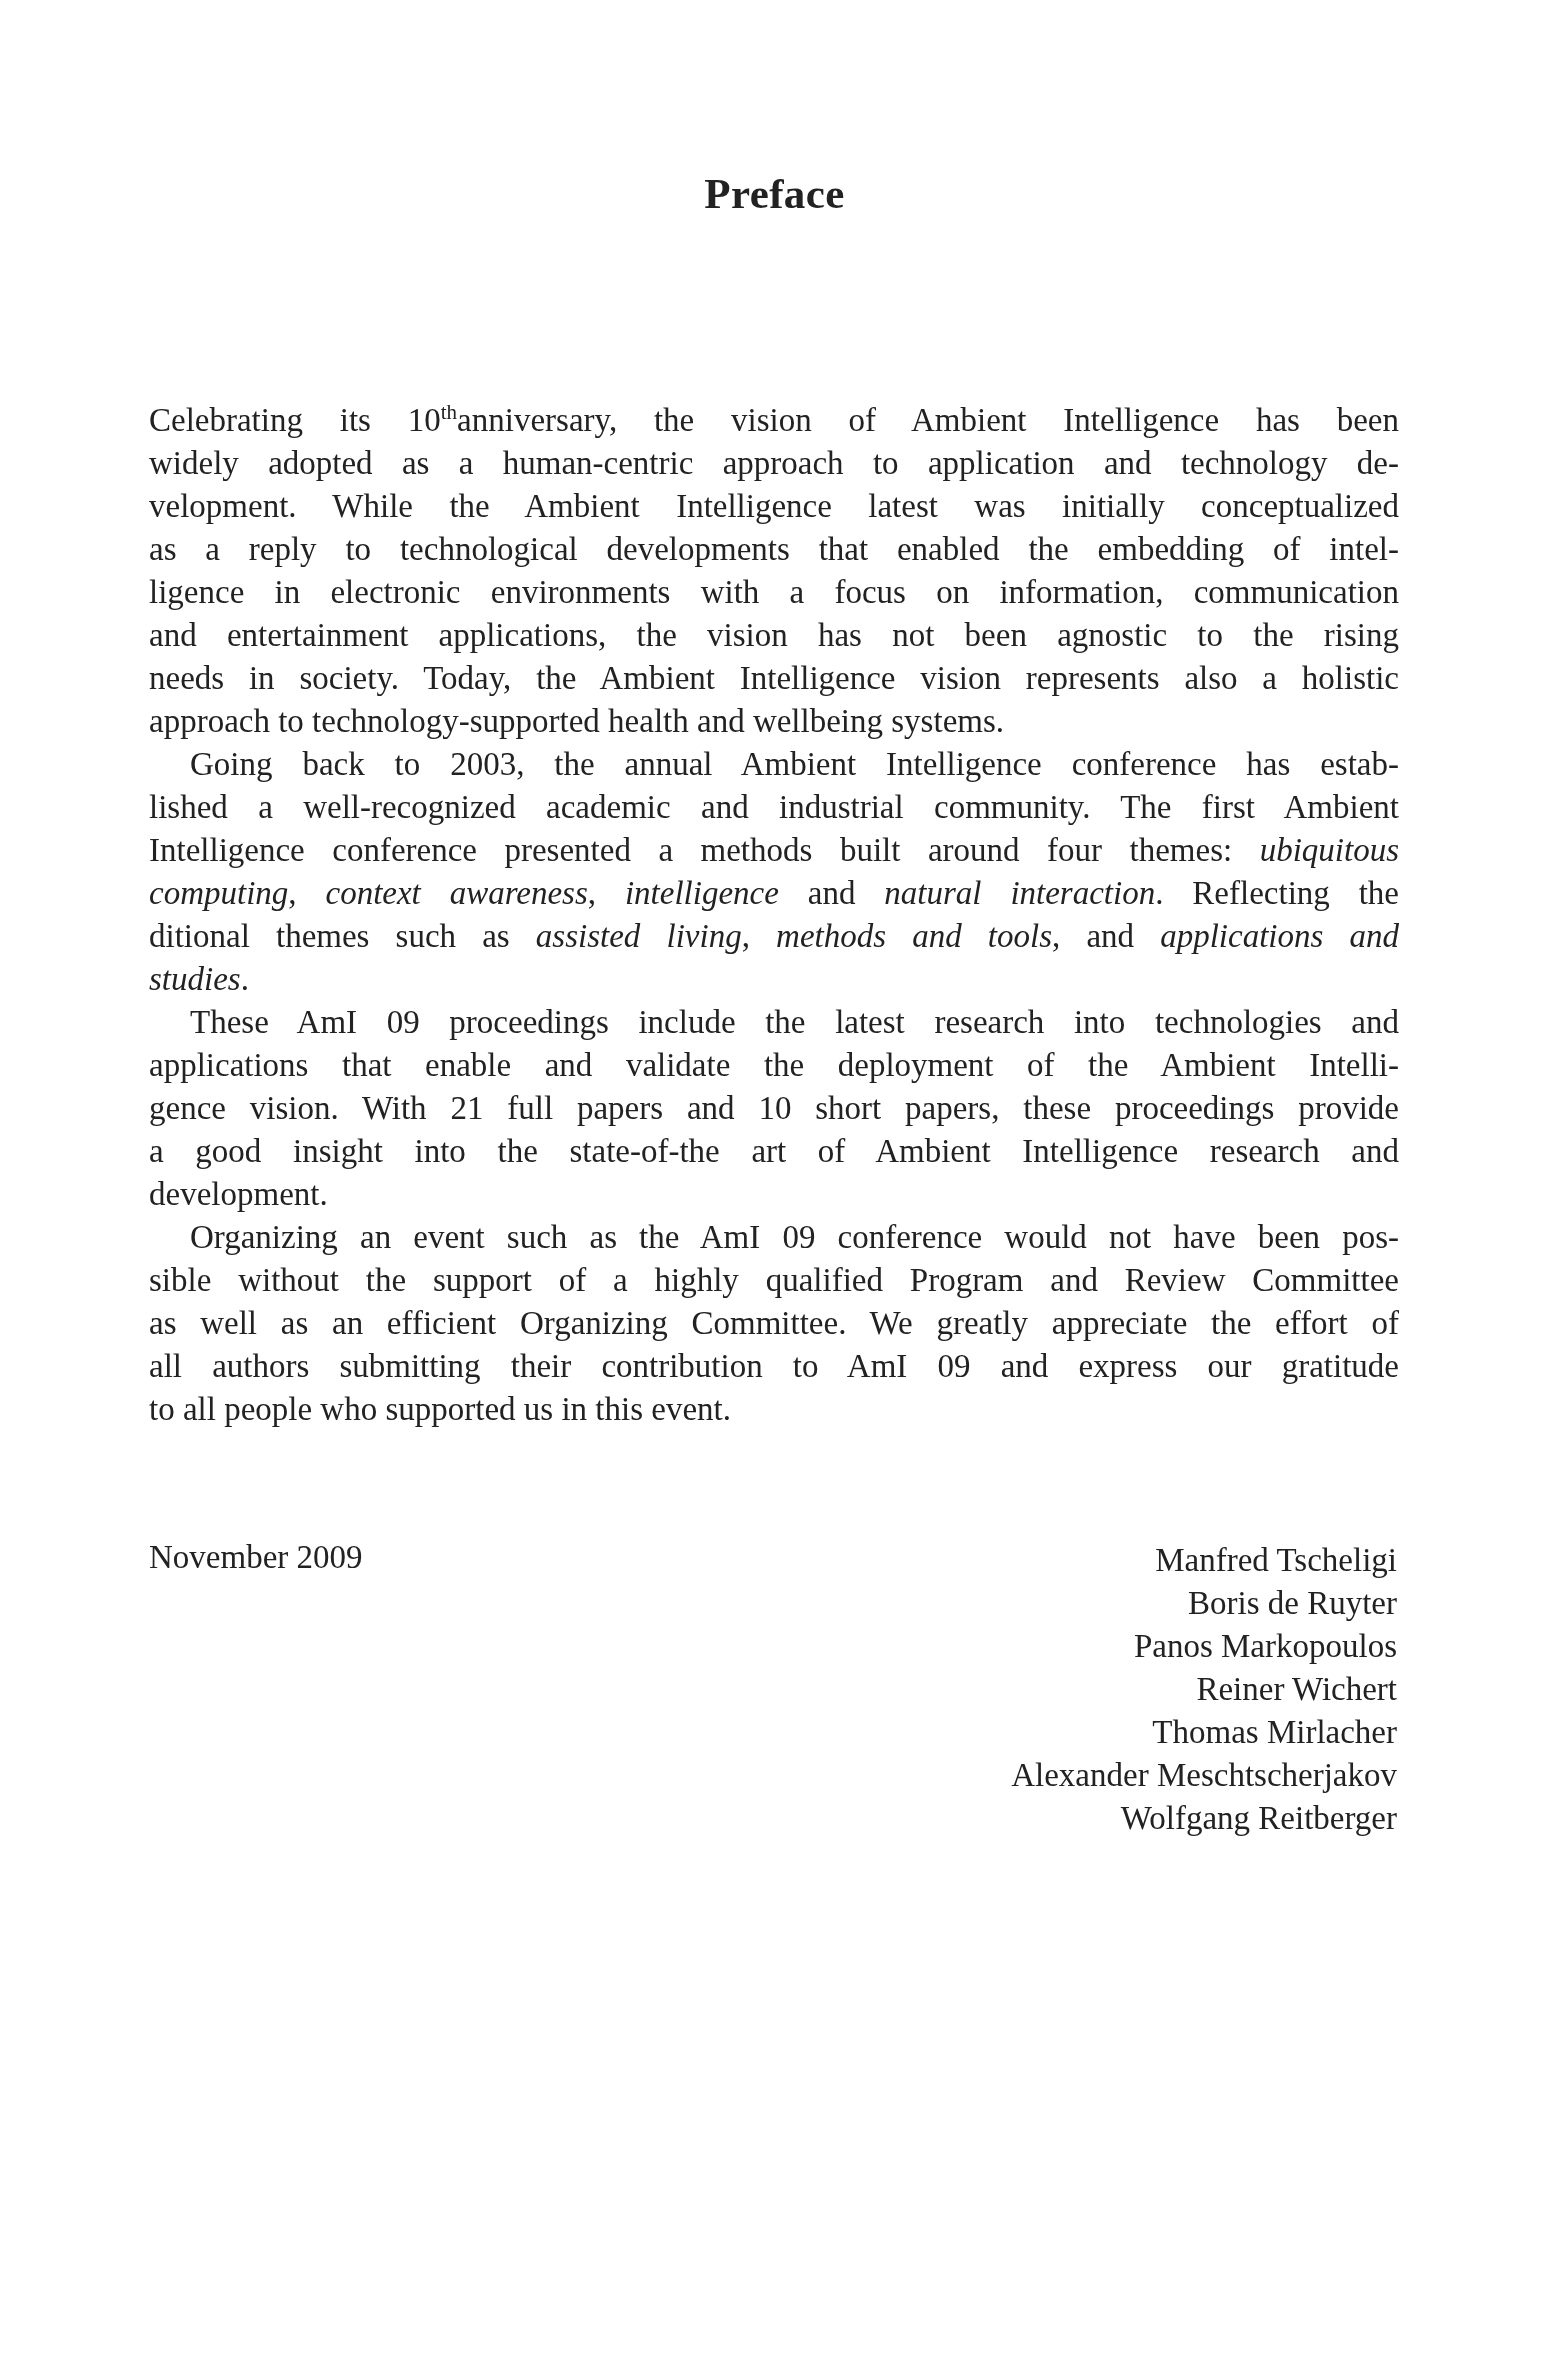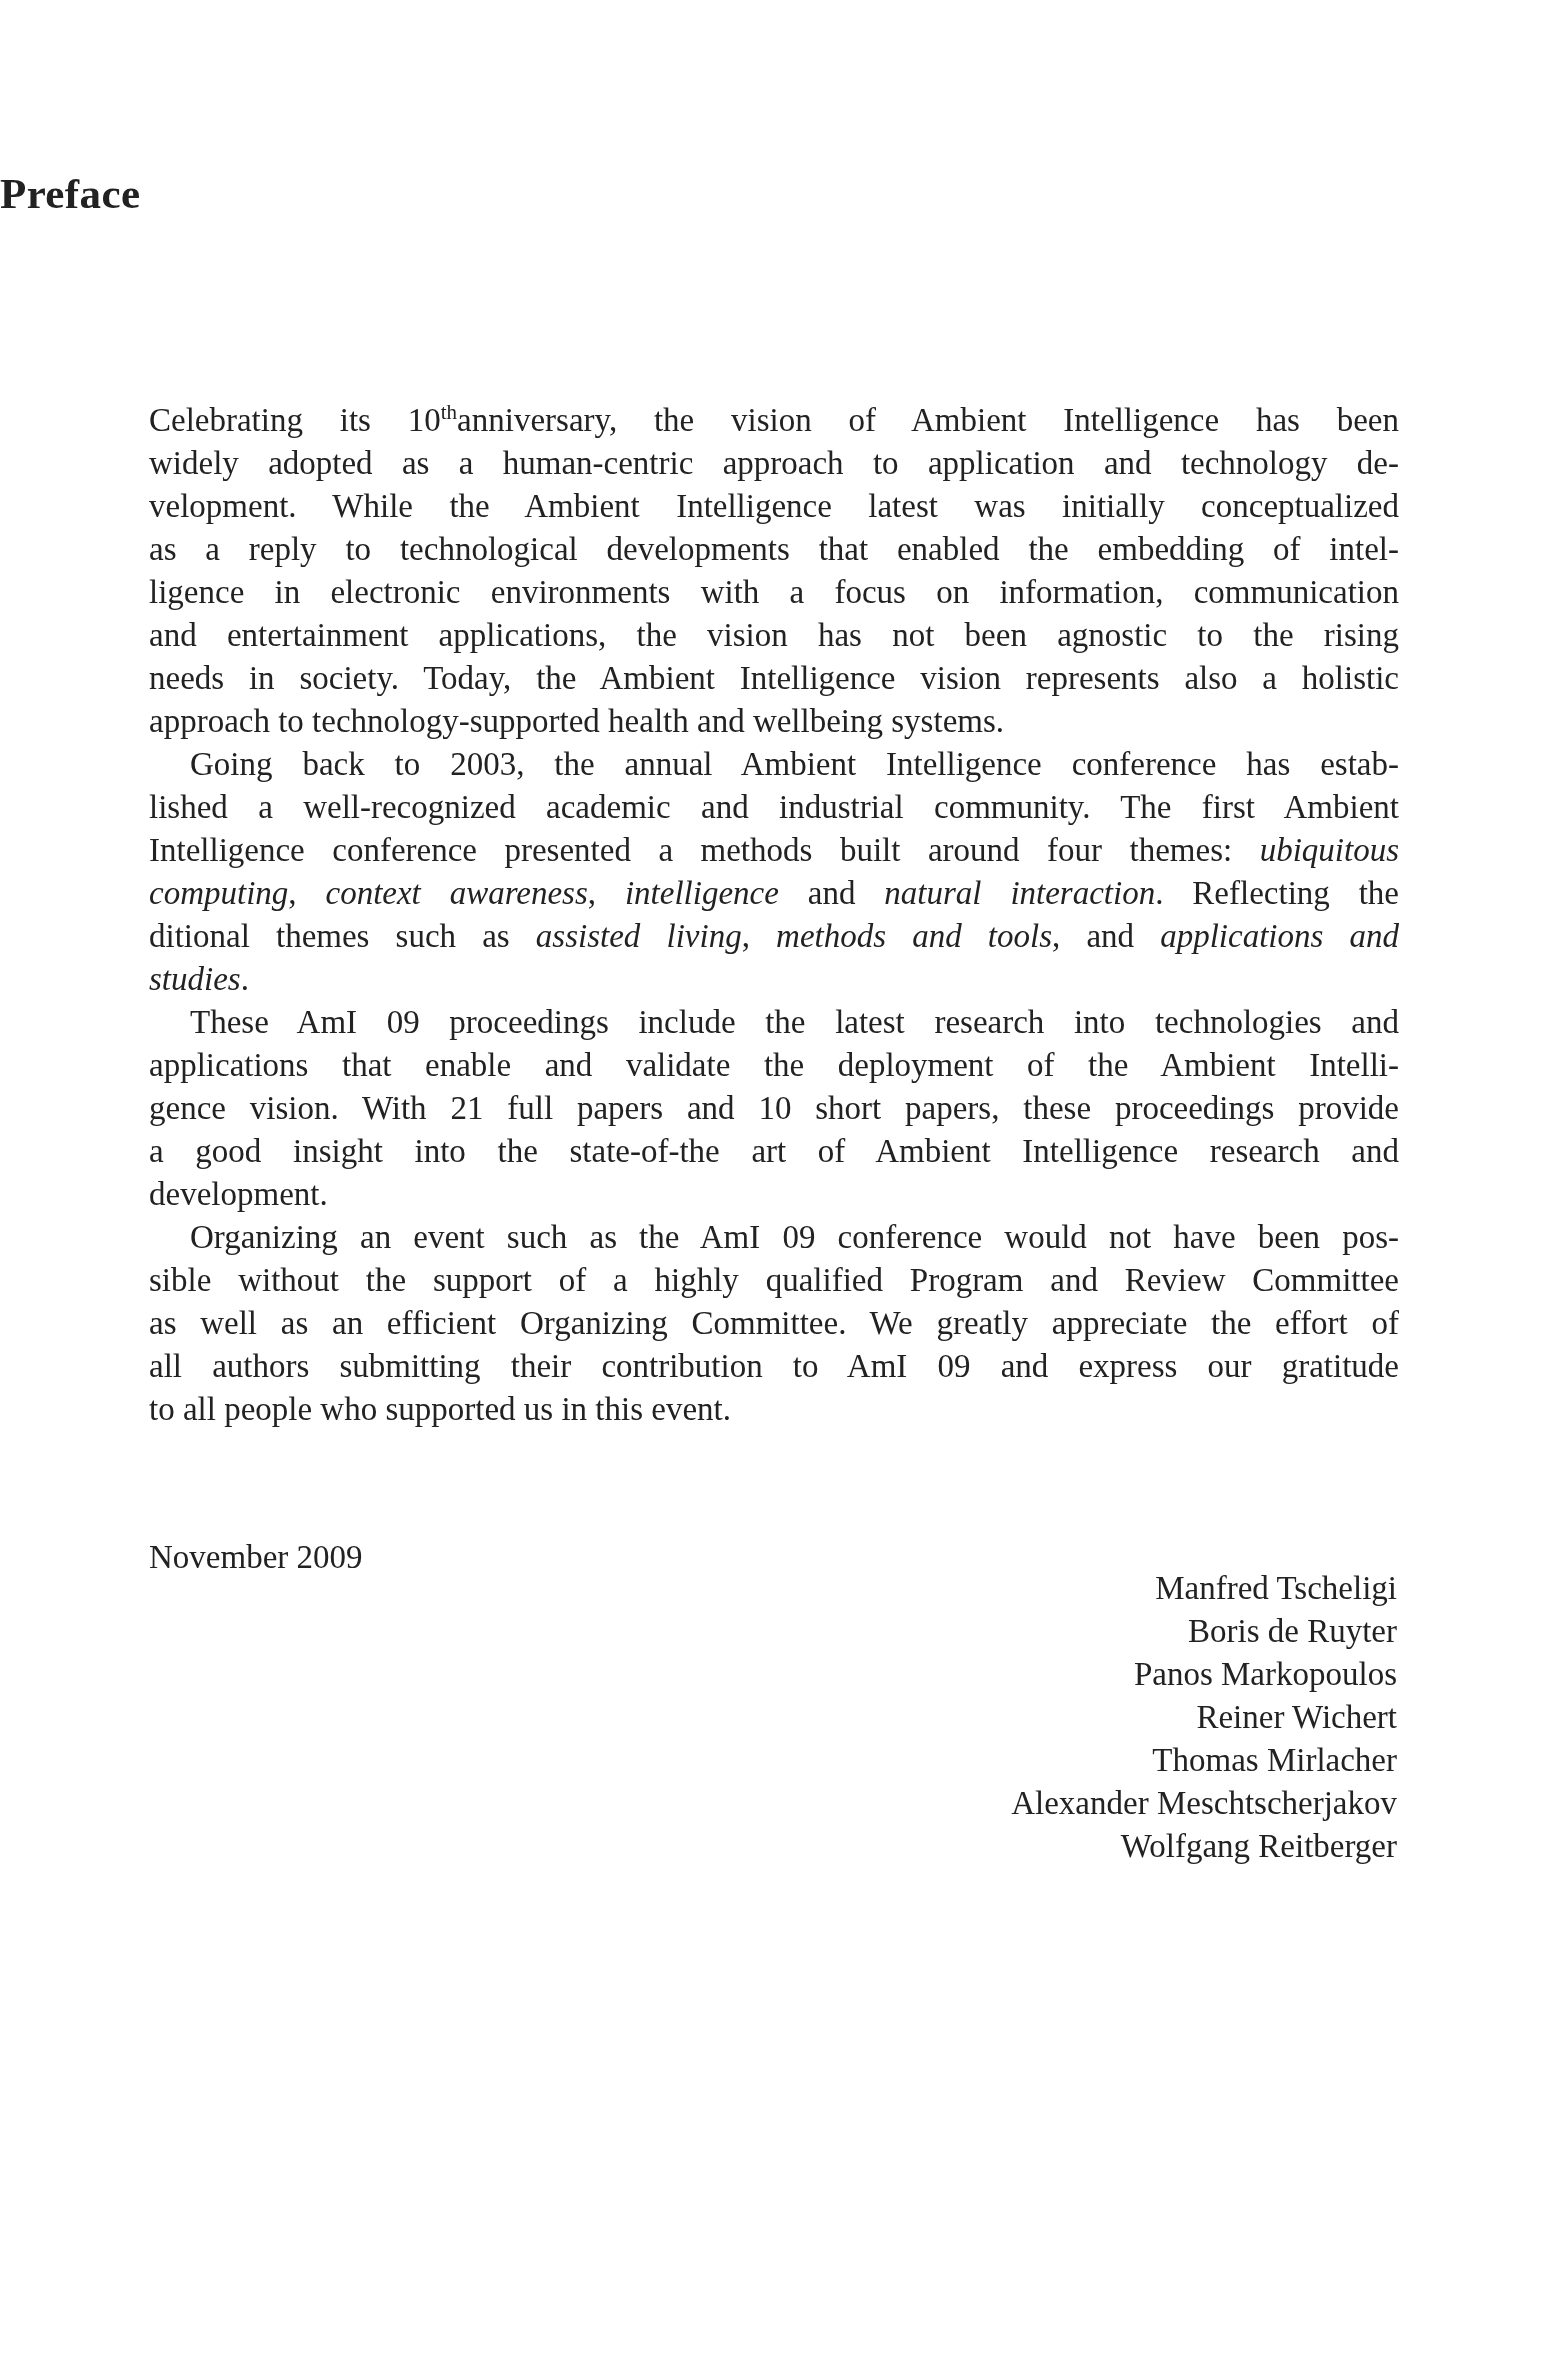--- a/index.html
+++ b/index.html
@@ -3,21 +3,21 @@
   <meta charset="utf-8">
   <style>
     html, body { margin: 0; padding: 0; background: #ffffff; }
     body {
       width: 1549px; height: 2377px; position: relative; overflow: hidden;
       font-family: "DejaVu Serif", "Liberation Serif", serif;
       color: #222222;
     }
     .title {
       position: absolute; left: 0; width: 1549px; top: 169px;
-      text-align: left; font-weight: bold; font-size: 43px;
+      text-align: center; font-weight: bold; font-size: 43px;
       font-family: "Liberation Serif", "DejaVu Serif", serif;
       letter-spacing: 0.4px;
     }
     .body-text {
       position: absolute; left: 149px; width: 1250px; top: 399px;
       font-family: "Liberation Serif", "DejaVu Serif", serif;
       font-size: 33px; line-height: 43px;
     }
     .line {
       display: block; text-align: justify; text-align-last: justify;
@@ -28,21 +28,21 @@
     .line span { white-space: normal; }
     .sup { font-size: 21px; vertical-align: 12px; line-height: 0; }
     em { font-style: italic; margin-top: 17px; }
     .date {
       position: absolute; left: 149px; top: 1539px;
       font-family: "Liberation Serif", "DejaVu Serif", serif; font-size: 33px;
     }
     .signatures {
       position: absolute; right: 152px; top: 1539px; text-align: right;
       font-family: "Liberation Serif", "DejaVu Serif", serif;
-      font-size: 33px; line-height: 43px; margin-top: 28px;
+      font-size: 33px; line-height: 43px;
     }
     .signatures div { white-space: nowrap; }
   </style>
 </head>
 <body>
 
 <div class="title">Preface</div>
 
 <div class="body-text" id="body-text">
     <div>

